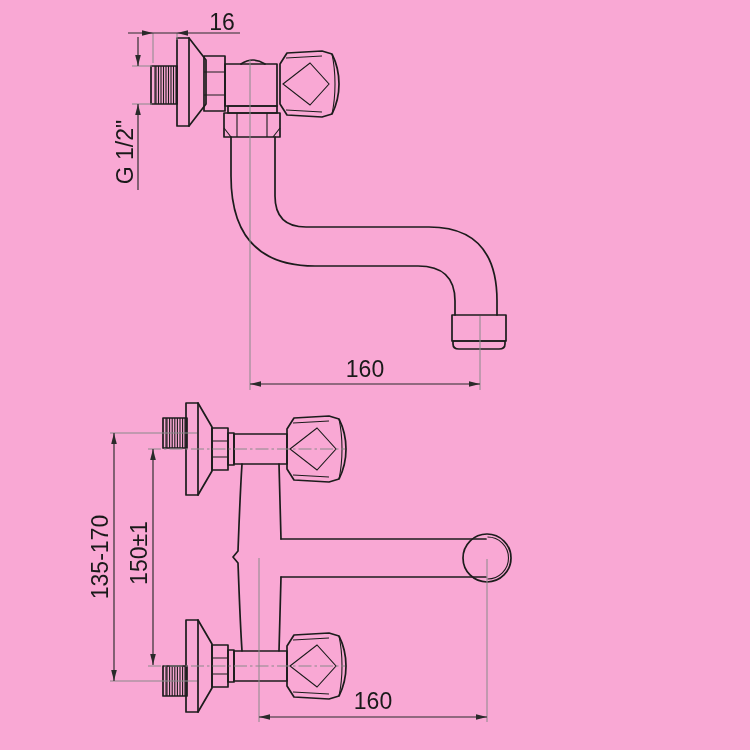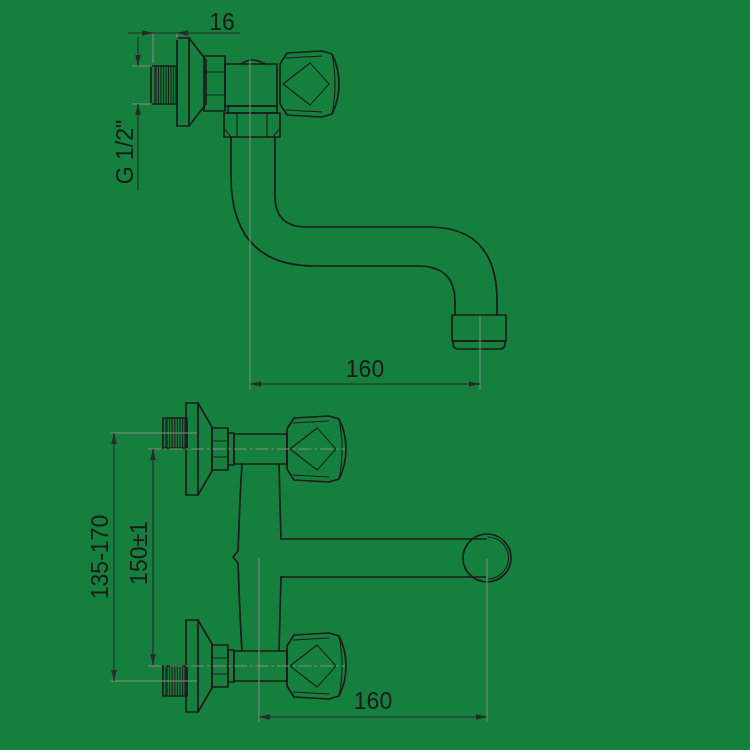--- a/index.html
+++ b/index.html
@@ -1,16 +1,16 @@
 <!DOCTYPE html>
 <html><head>
 <meta charset="utf-8">
 <style>
   html, body { margin: 0; padding: 0; background: #ffffff; }
-  .stage { width: 750px; height: 750px; position: relative; background: #15803d; overflow: hidden; }
+  .stage { width: 750px; height: 750px; position: relative; background: #f9a8d4; overflow: hidden; }
   svg { display: block; }
   text {
     font-family: "Liberation Sans", "DejaVu Sans", sans-serif;
     font-size: 23px;
     fill: #1a1a1a;
   }
   .obj  { fill: none; stroke: #1c1c1c; stroke-width: 1.7; stroke-linejoin: round; stroke-linecap: round; }
   .objt { fill: none; stroke: #1c1c1c; stroke-width: 1.1; }
   .dim  { fill: none; stroke: #2a2a2a; stroke-width: 1.15; }
   .arr  { fill: #2a2a2a; stroke: none; }

